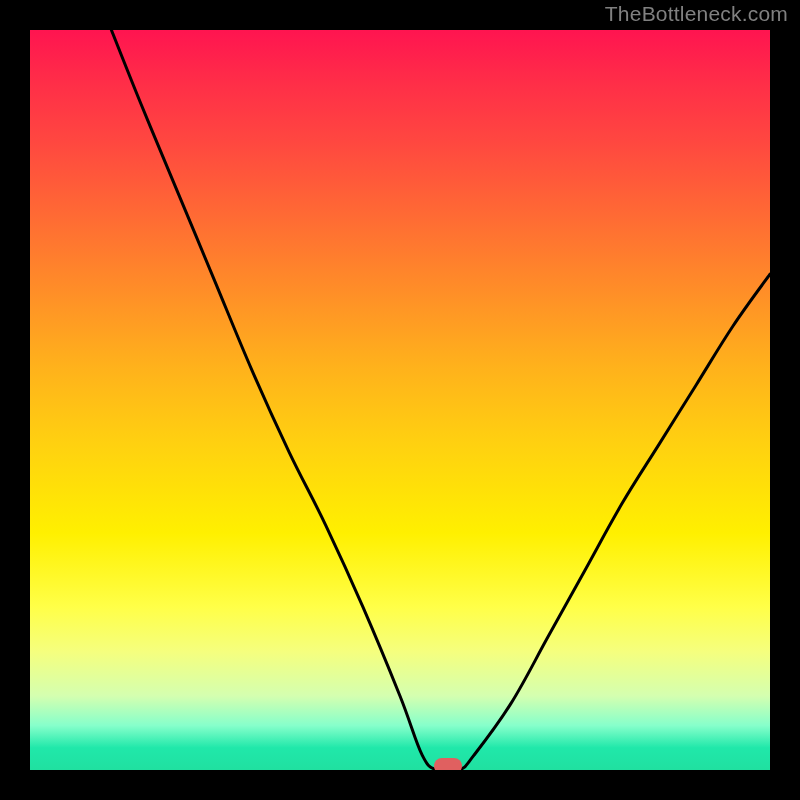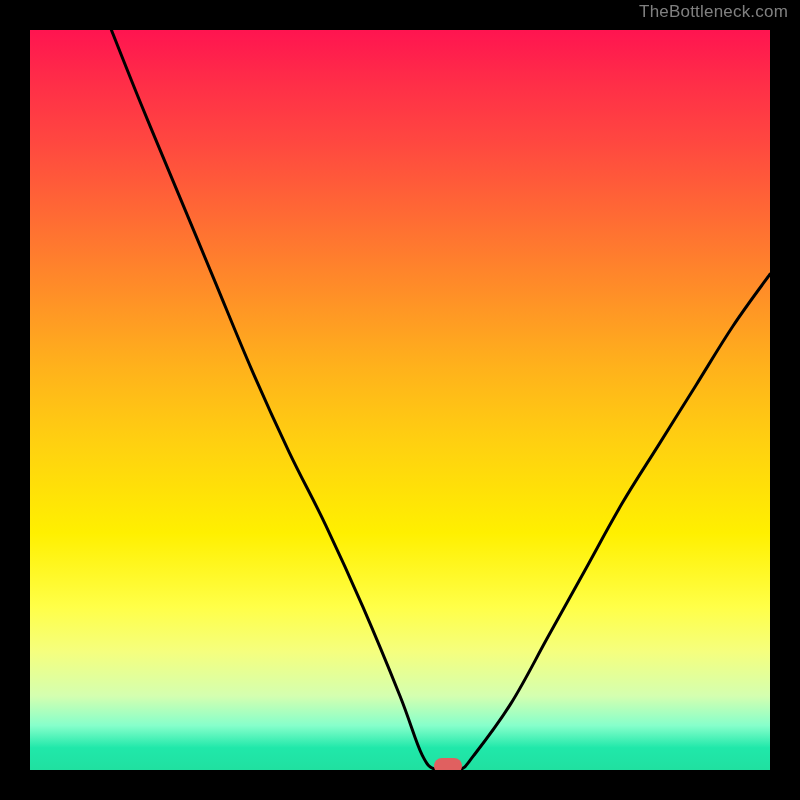--- a/index.html
+++ b/index.html
@@ -15,21 +15,21 @@
     position: relative;
     width: 800px;
     height: 800px;
     background: #000;
   }
   .attribution {
     position: absolute;
     top: 2px;
     right: 12px;
     color: #808080;
-    font-size: 17px;
+    font-size: 21px;
     font-weight: normal;
     z-index: 10;
     letter-spacing: 0.2px;
     margin-left: 22px;
   }
   .plot-area {
     position: absolute;
     left: 30px;
     top: 30px;
     width: 740px;

